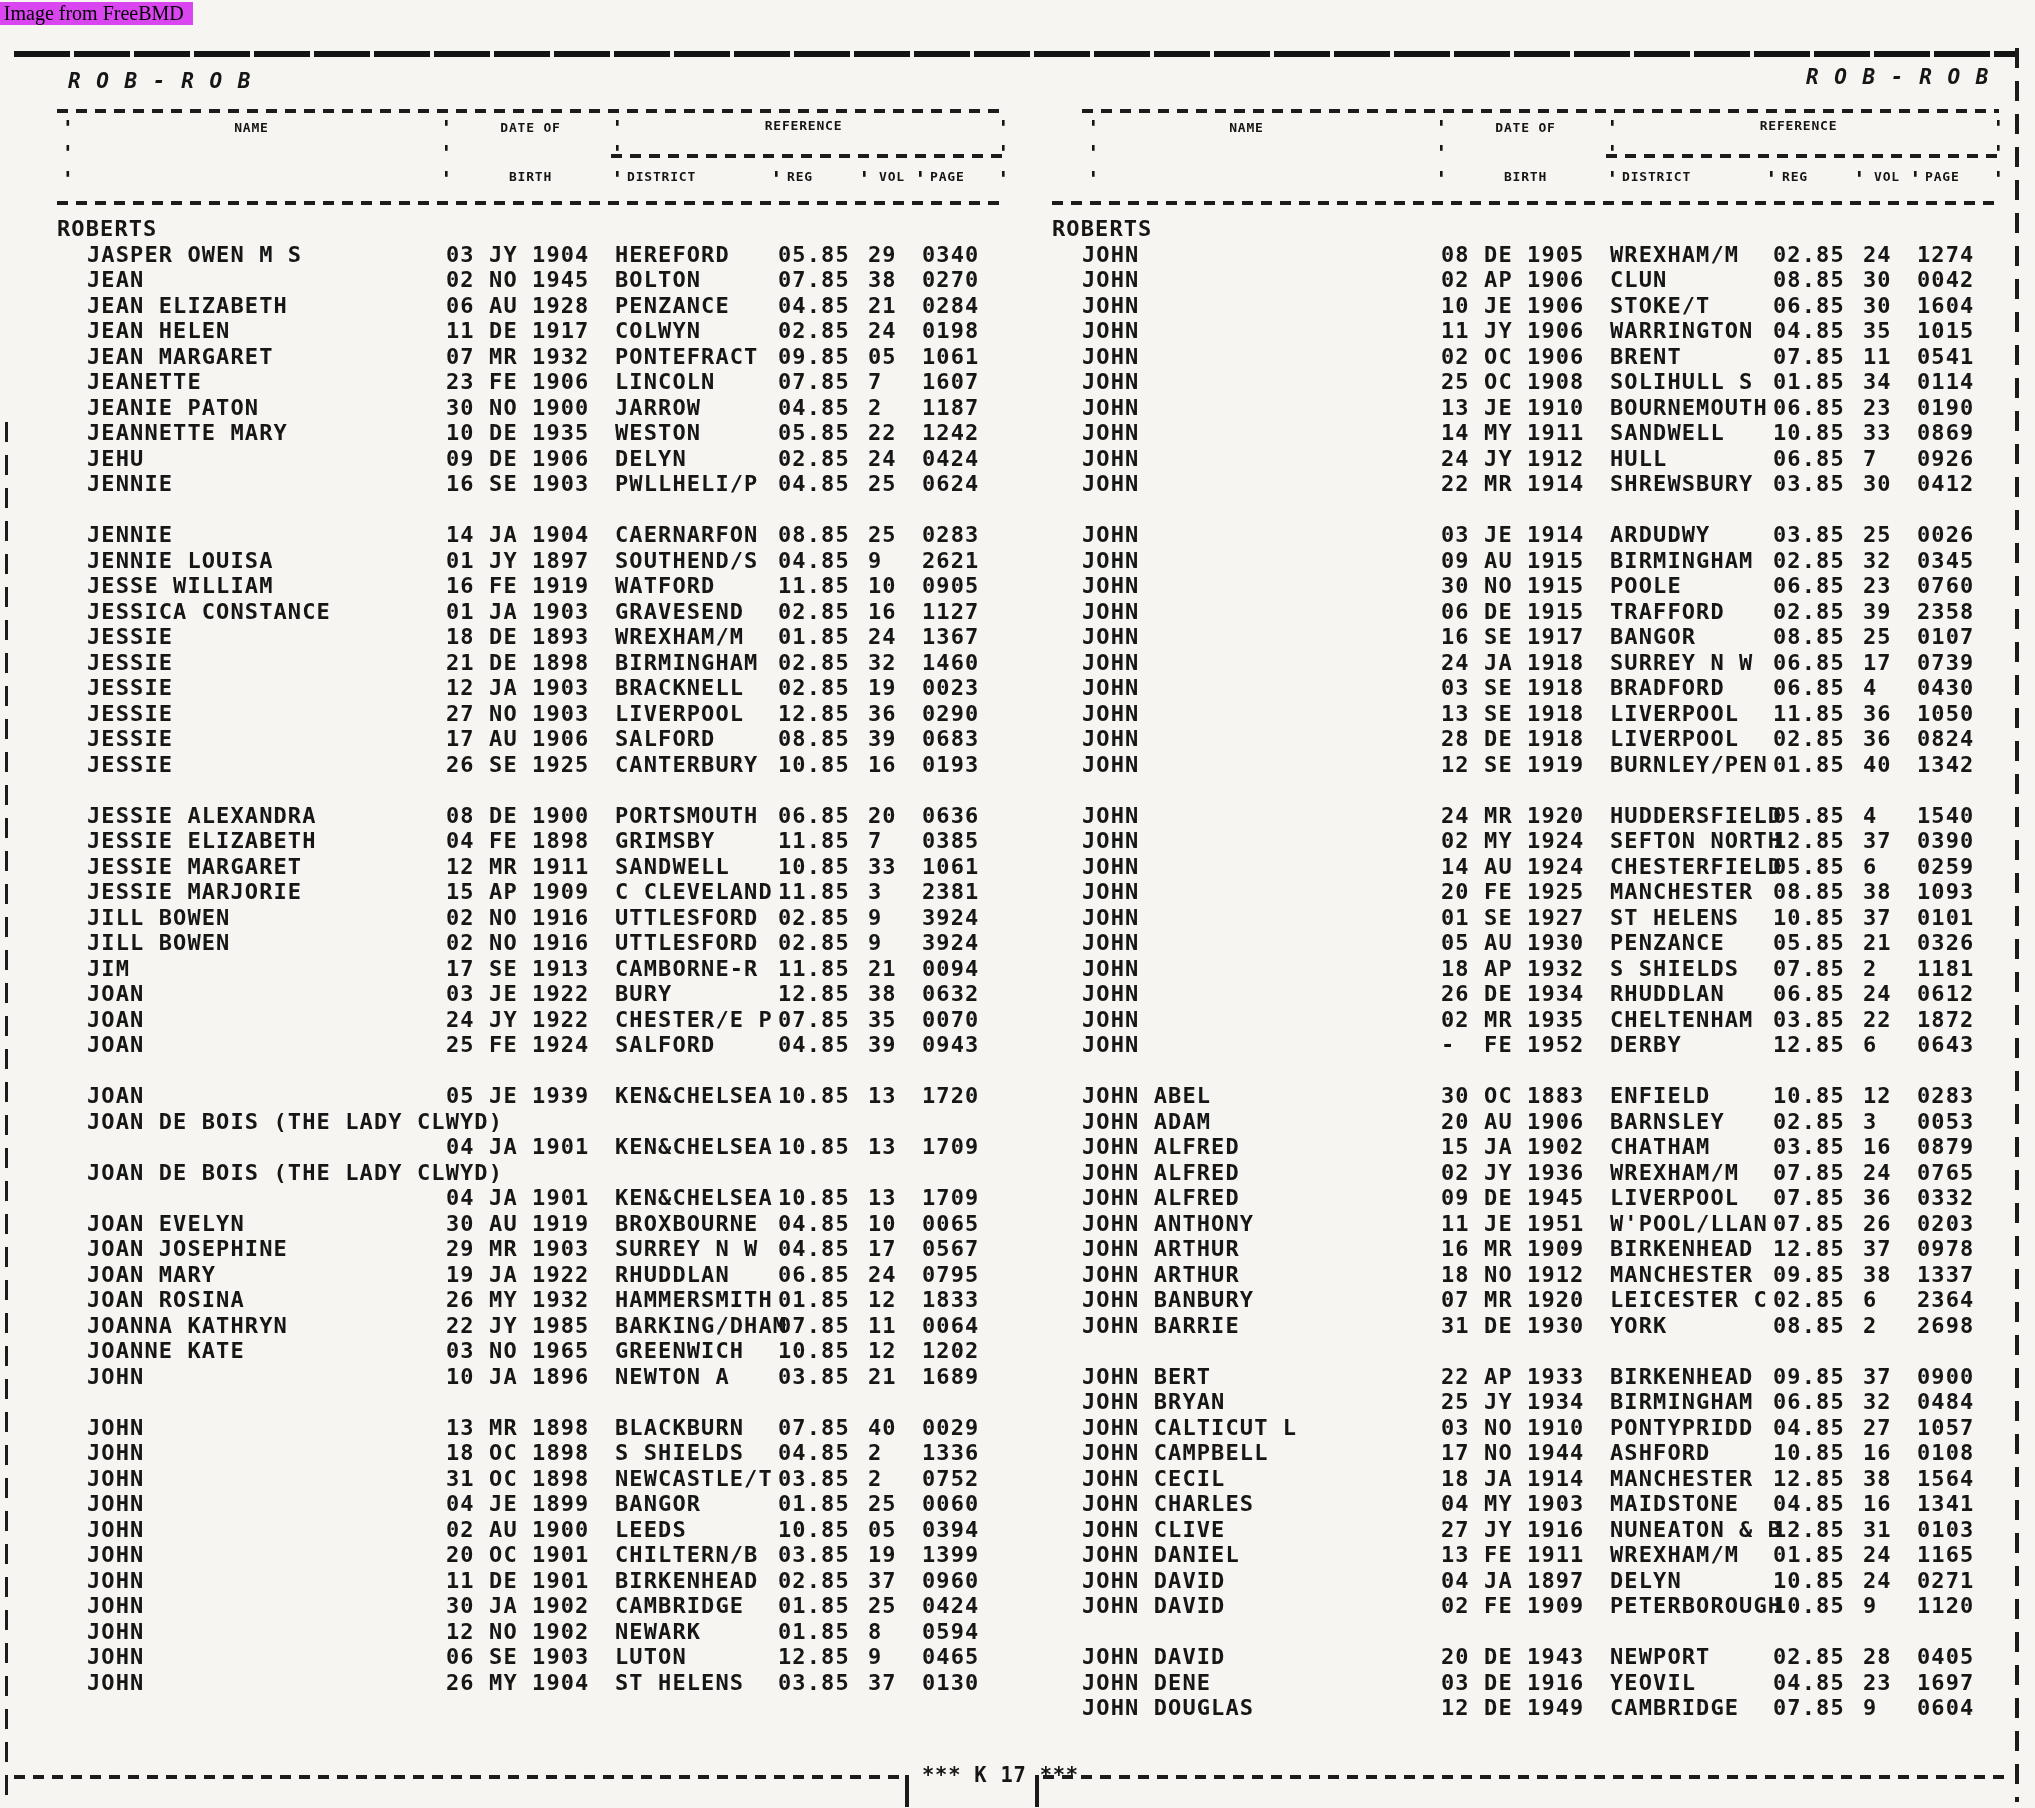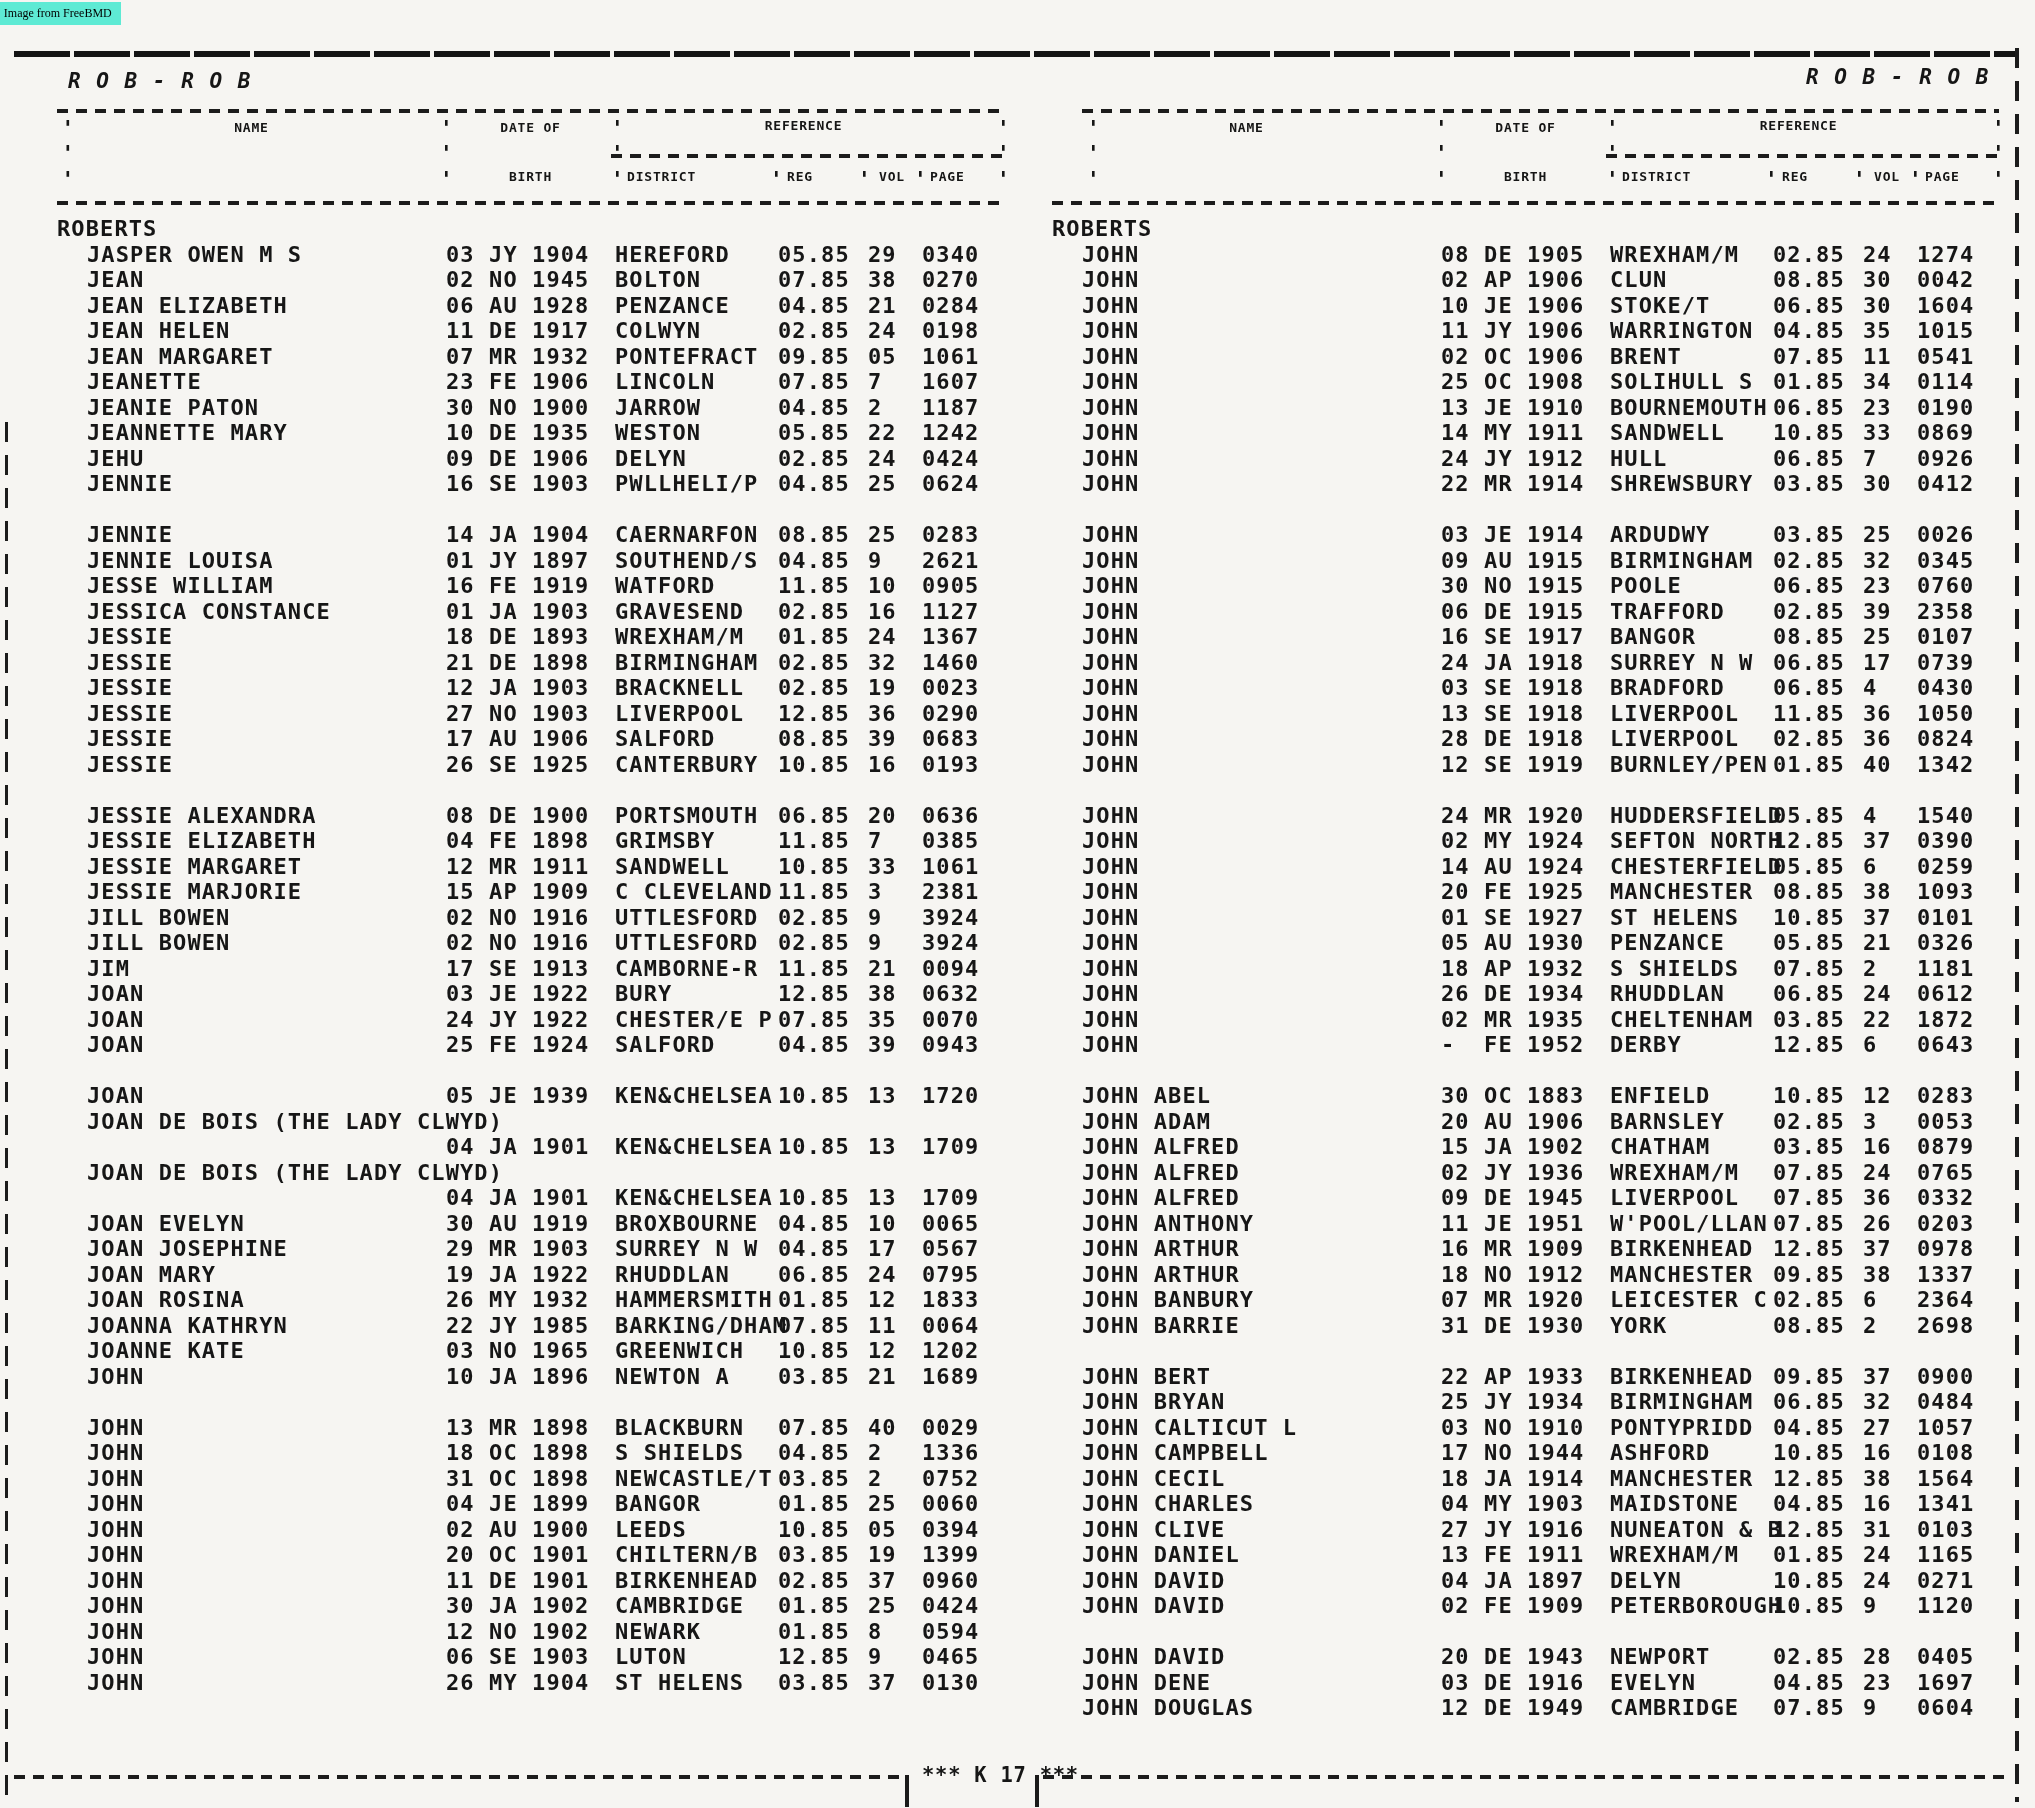--- a/index.html
+++ b/index.html
@@ -9,22 +9,22 @@
     font-family:"DejaVu Sans Mono","Liberation Mono",monospace;
   }
   .sheet {
     position:relative; width:2035px; height:1808px;
     background:#f6f5f2; overflow:hidden; color:#161616;
   }
 
   
   .badge {
     position:absolute; left:0px; top:2.3px;
-    background:#5eead4; color:#000;
-    font-family:"Liberation Serif",serif; font-size:12px; line-height:20.4px;
+    background:#d946ef; color:#000;
+    font-family:"Liberation Serif",serif; font-size:20px; line-height:20.4px;
     padding:0.8px 9px 1.5px 3.8px;
     text-align:right;
   }
   .hdash {
     position:absolute; height:3.8px;
     background:repeating-linear-gradient(90deg,#1c1c1c 0 11.3px,transparent 11.3px 19px);
   }
   .hrule-thick {
     position:absolute; height:6px;
     background:repeating-linear-gradient(90deg,#141414 0 56px,transparent 56px 60px);
@@ -1004,21 +1004,21 @@
           <span class="cell name">JOHN DAVID</span>
           <span class="cell dob">20 DE 1943</span>
           <span class="cell district">NEWPORT</span>
           <span class="cell reg">02.85</span>
           <span class="cell vol">28</span>
           <span class="cell page">0405</span>
         </div>
         <div class="row entry">
           <span class="cell name">JOHN DENE</span>
           <span class="cell dob">03 DE 1916</span>
-          <span class="cell district">EVELYN</span>
+          <span class="cell district">YEOVIL</span>
           <span class="cell reg">04.85</span>
           <span class="cell vol">23</span>
           <span class="cell page">1697</span>
         </div>
         <div class="row entry">
           <span class="cell name">JOHN DOUGLAS</span>
           <span class="cell dob">12 DE 1949</span>
           <span class="cell district">CAMBRIDGE</span>
           <span class="cell reg">07.85</span>
           <span class="cell vol">9</span>

